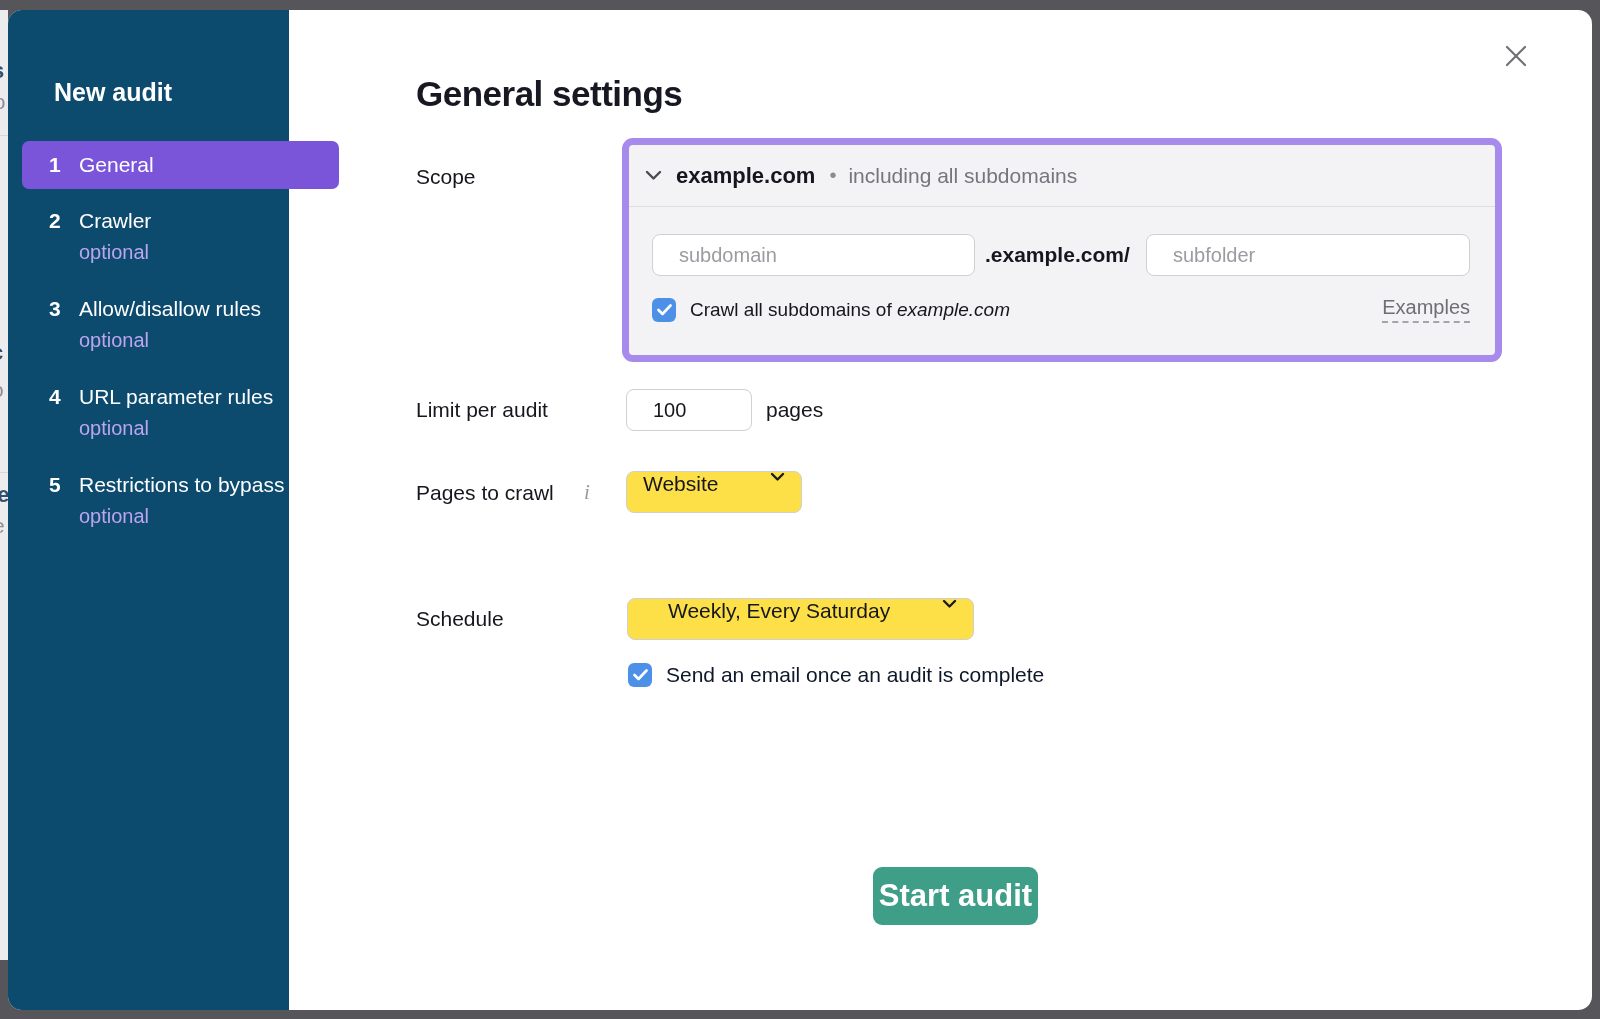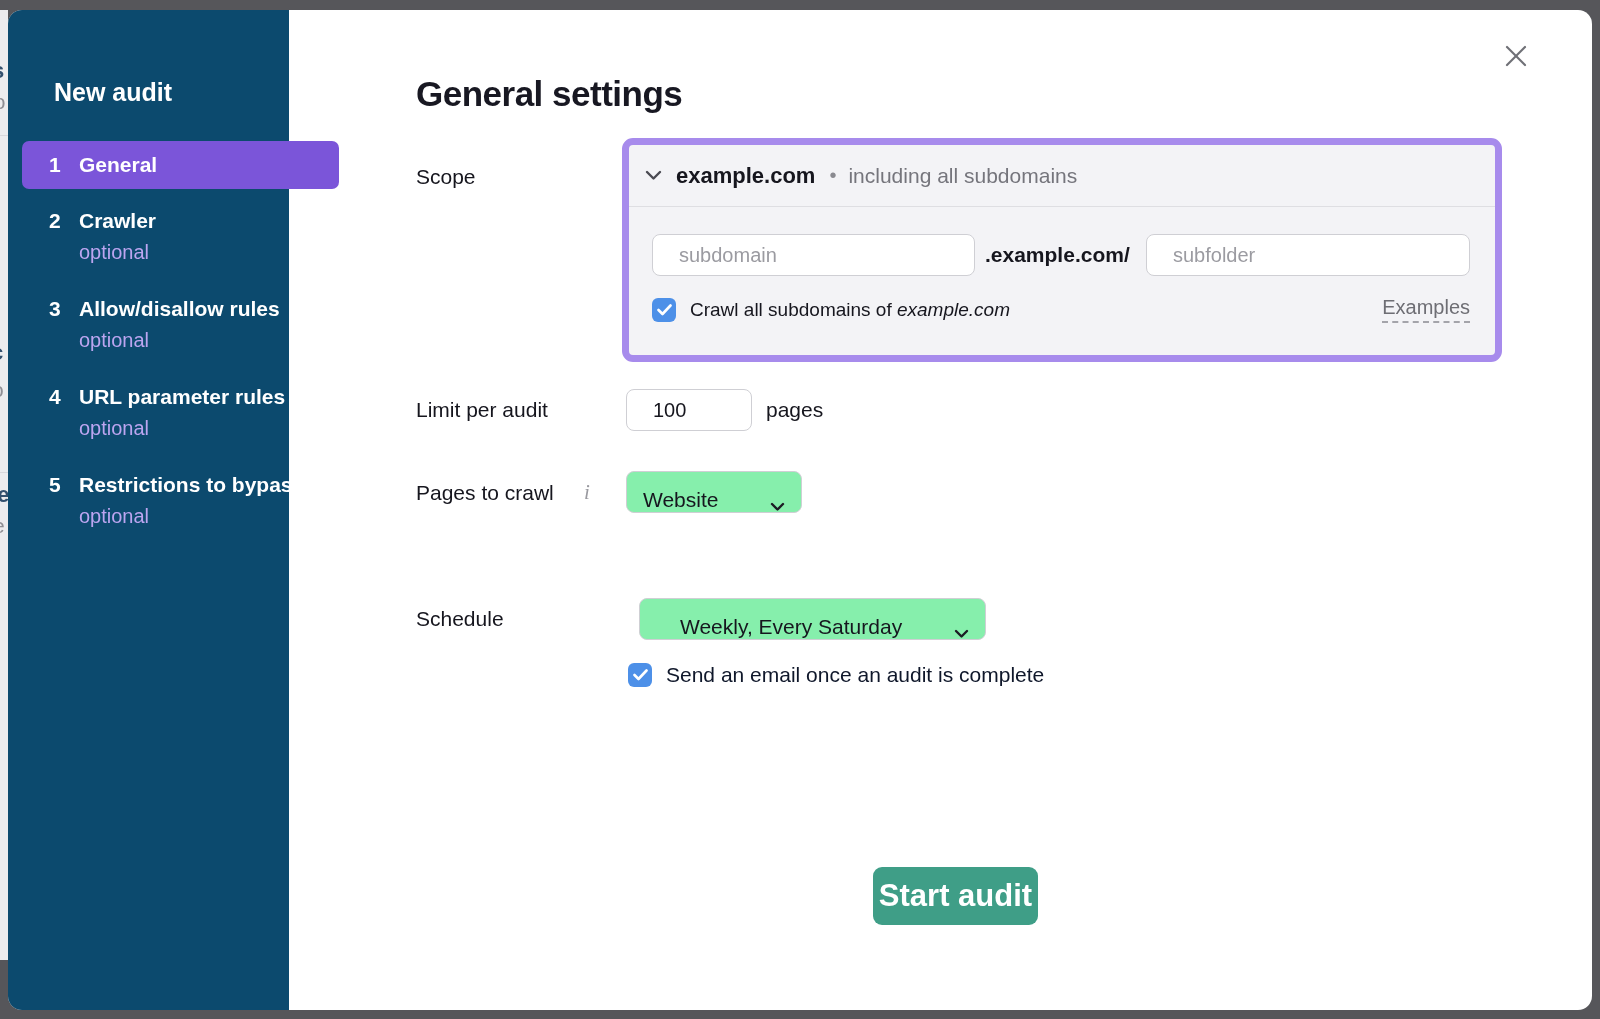--- a/index.html
+++ b/index.html
@@ -39,21 +39,21 @@
   .nav-item { position: absolute; left: 14px; width: 317px; }
   .nav-item.active {
     background: #7B55D9; border-radius: 7px; height: 48px;
     display: flex; align-items: center;
   }
   .nav-line { display: flex; align-items: baseline; }
   .nav-num {
     width: 30px; margin-left: 27px; color: #FFFFFF;
     font-size: 21px; font-weight: bold; flex: none;
   }
-  .nav-label { color: #FFFFFF; font-size: 21px; font-weight: bold; }
+  .nav-label { color: #FFFFFF; font-size: 21px; font-weight: normal; }
   .nav-sub {
     margin-left: 57px; margin-top: 8px;
     color: #BCA5F0; font-size: 20px; font-weight: normal;
   }
 
   
   .content { position: absolute; left: 343px; top: 0; right: 0; bottom: 0; }
   .page-title {
     position: absolute; left: 65px; top: 64px;
     font-size: 35px; font-weight: bold; color: #181822; letter-spacing: -0.5px;
@@ -115,28 +115,28 @@
     position: absolute; left: 275px; top: 379px; width: 126px; height: 42px;
   }
   .limit-unit { position: absolute; left: 415px; top: 388px; font-size: 21px; }
 
   .info-icon {
     position: absolute; left: 233px; top: 470px;
     font-family: "Liberation Serif", serif; font-style: italic;
     font-size: 21px; color: #9A9AA0;
   }
   .dropdown {
-    position: absolute; background: #86efac; border: 1px solid #CFCFD4;
-    border-radius: 8px; height: 42px; display: flex; align-items: flex-end;
+    position: absolute; background: #fde047; border: 1px solid #CFCFD4;
+    border-radius: 8px; height: 42px; display: flex; align-items: flex-start;
     padding: 0 16px; cursor: pointer; gap: 40px;
   }
   .dropdown-value { font-size: 21px; color: #16161E; }
   .dropdown .dd-chevron { margin-left: 12px; display: flex; align-items: center; }
   .dd-pages { left: 275px; top: 461px; }
-  .dd-schedule { left: 288px; top: 588px; padding-left: 40px; }
+  .dd-schedule { left: 276px; top: 588px; padding-left: 40px; }
   .help-text { position: absolute; left: 275px; top: 521px; font-size: 21px; color: #8E8E94; }
 
   .email-row {
     position: absolute; left: 277px; top: 653px;
     display: flex; align-items: center;
   }
   .email-label { margin-left: 14px; font-size: 21px; color: #0f172a; }
 
   .start-btn {
     position: absolute; left: 522px; top: 857px; width: 165px; height: 58px;

